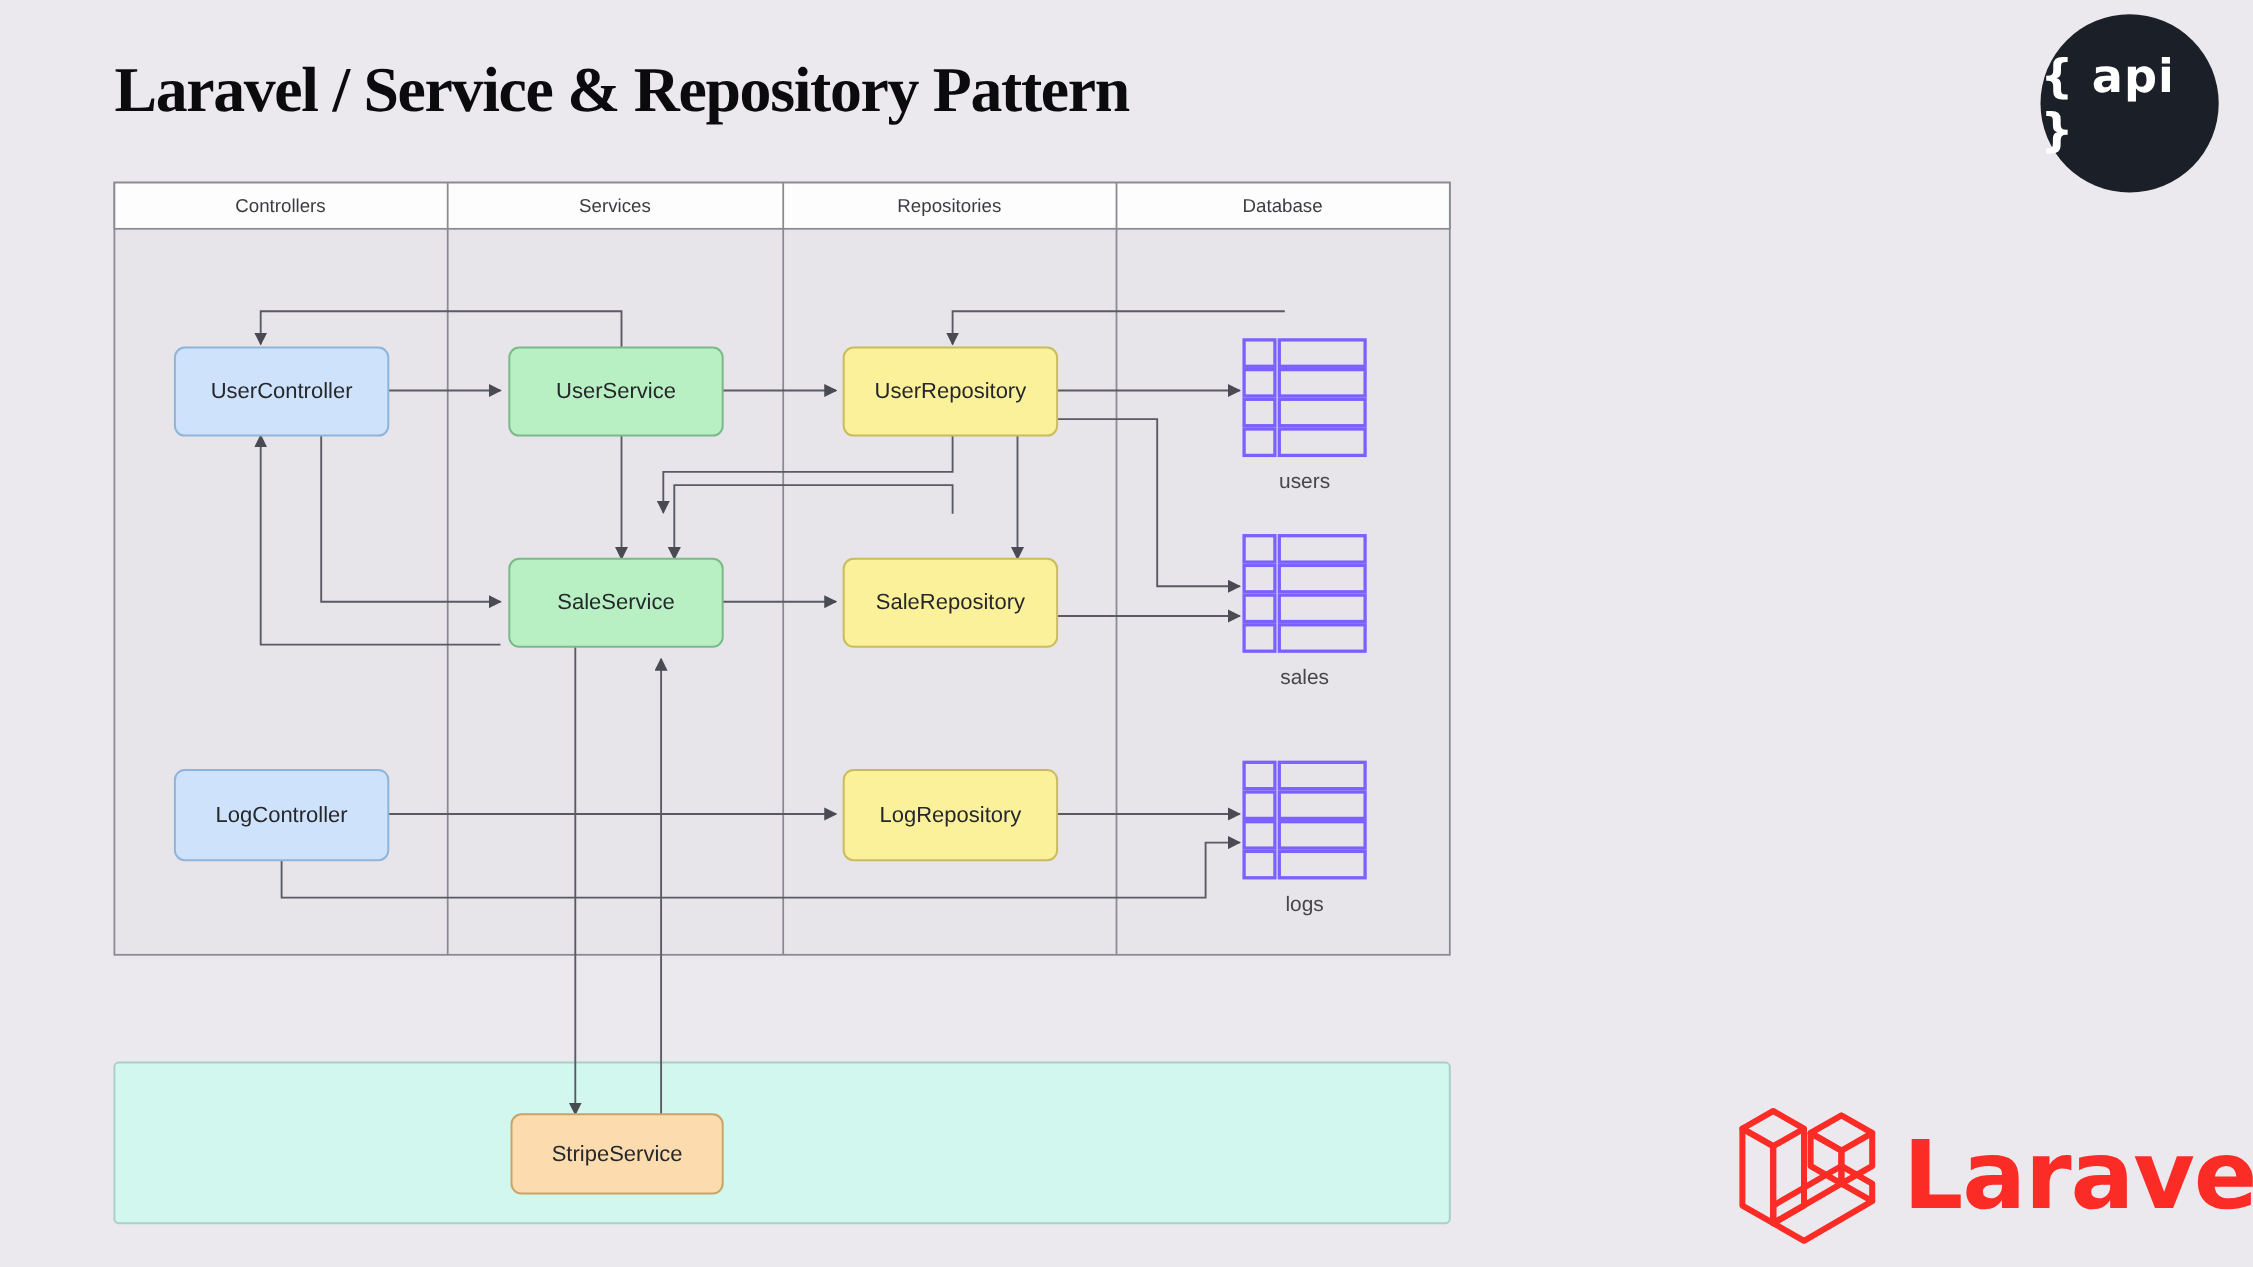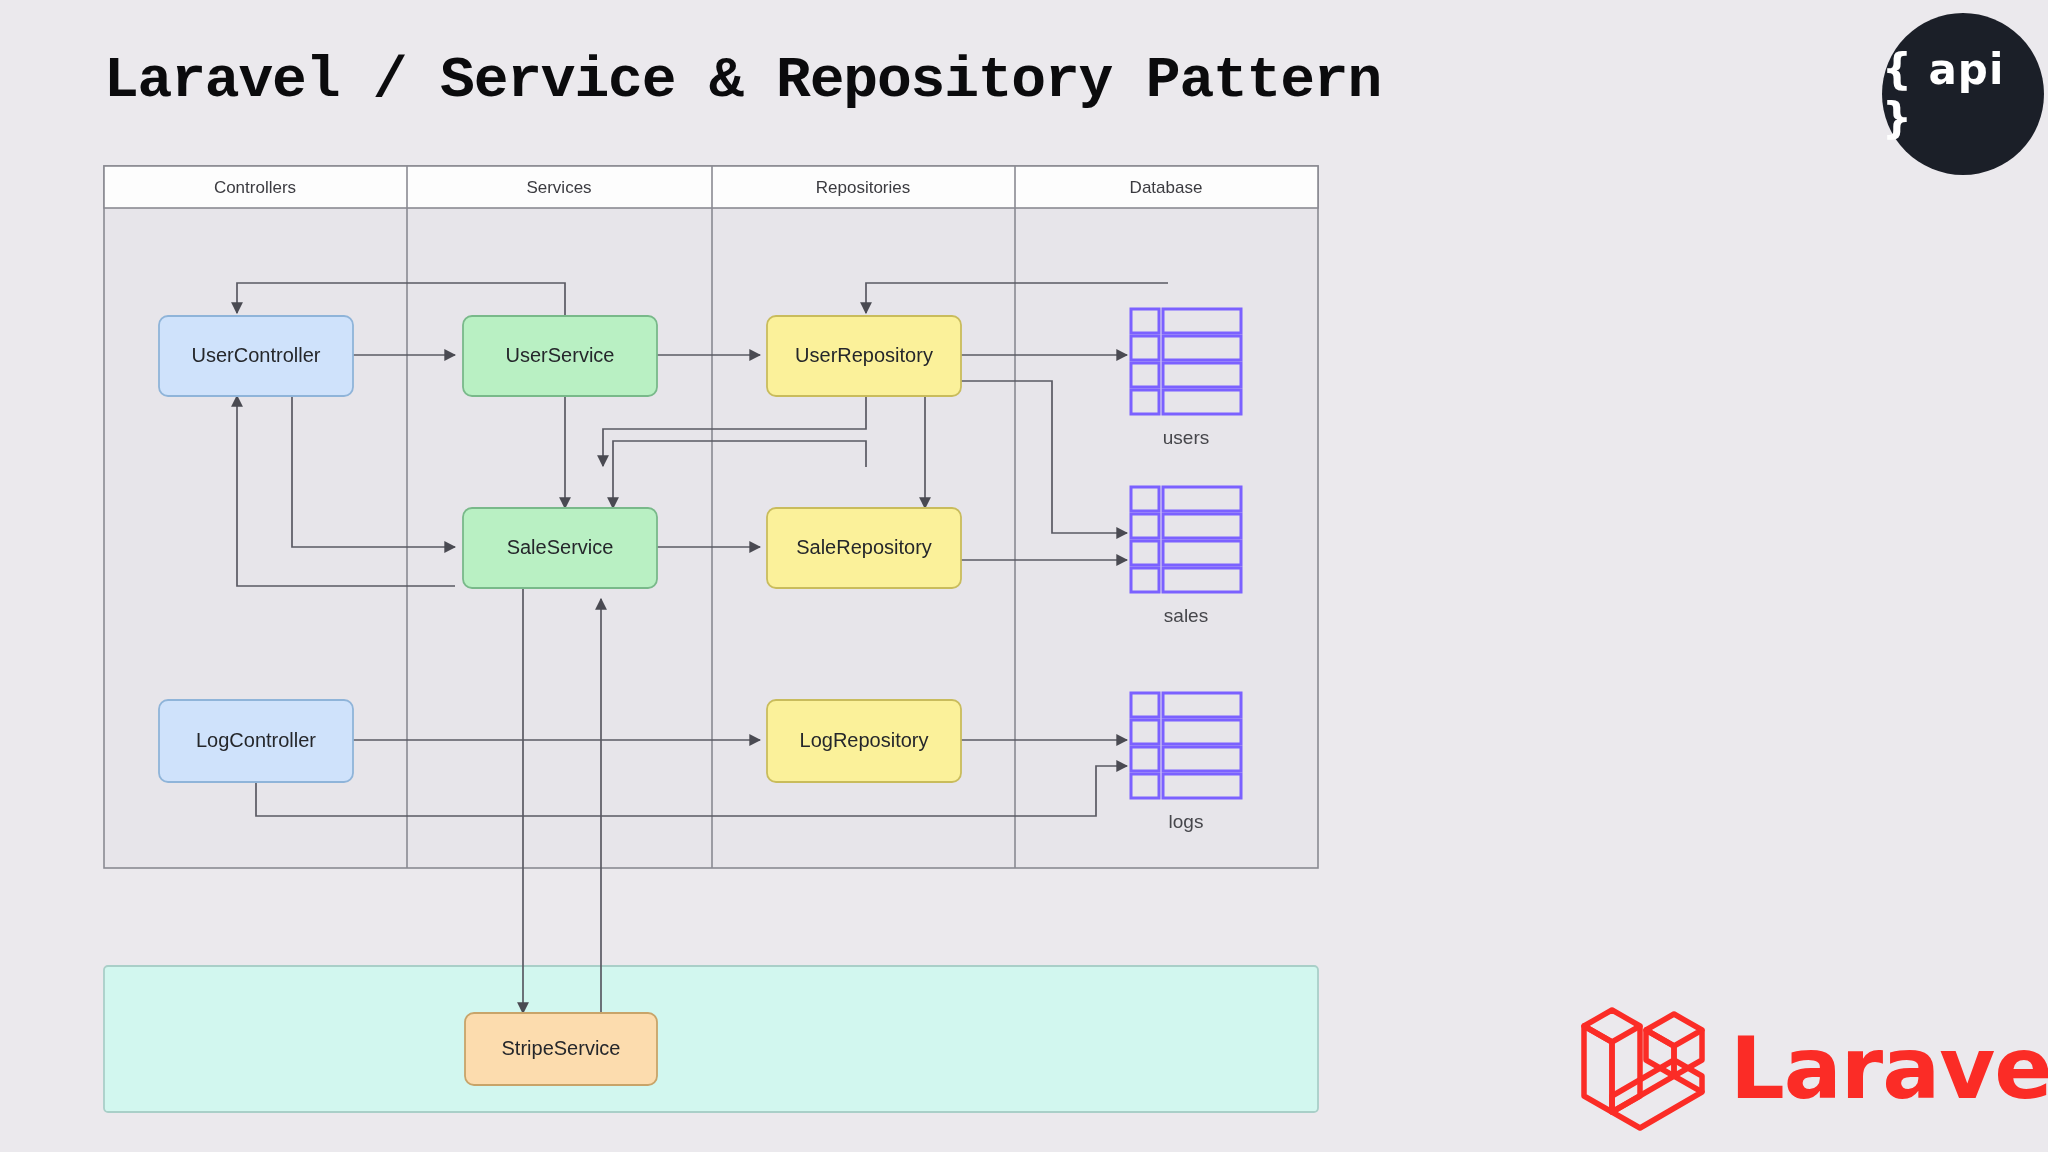--- a/index.html
+++ b/index.html
@@ -18,37 +18,36 @@
 
   
   #page-title {
     position: absolute;
     left: 104px;
     top: 48px;
     font-size: 58px;
     font-weight: 800;
     letter-spacing: -1.2px;
     color: #0b0b0d;
-    font-family: Liberation Mono, monospace;
+    font-family: Liberation Serif, serif;
     white-space: nowrap;
   }
 
   
   #api-badge {
     position: absolute;
     left: 1855px;
     top: 13px;
     width: 162px;
     height: 162px;
     border-radius: 50%;
     background: #1b1f28;
     display: flex;
     align-items: center;
     justify-content: center;
-    margin-left: 27px;
   }
   #api-badge .api-text {
     color: #ffffff;
     font-size: 42px;
     font-weight: 600;
     letter-spacing: 1px;
     font-family: "DejaVu Sans", "Liberation Sans", sans-serif;
   }
 
   

